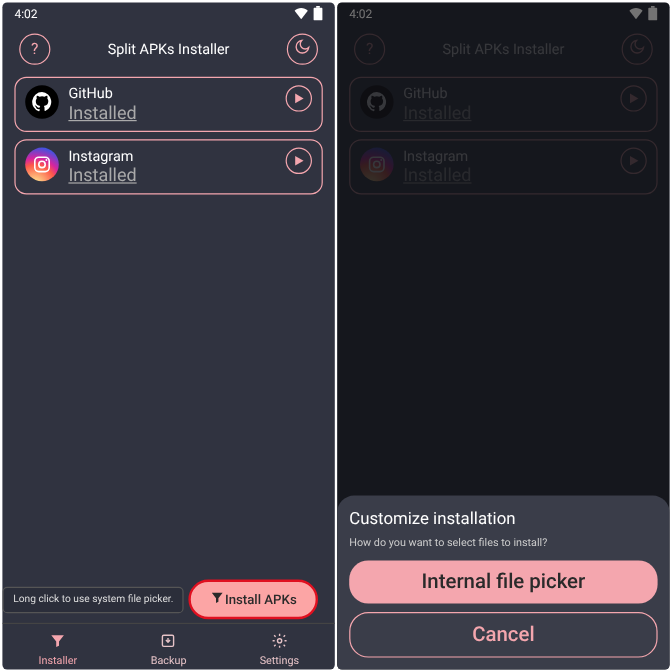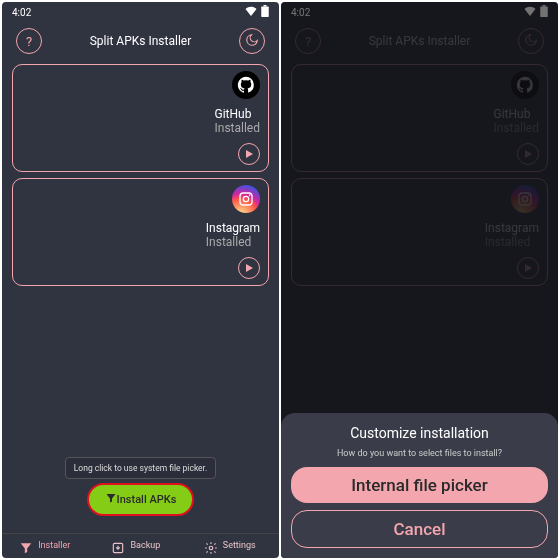--- a/index.html
+++ b/index.html
@@ -54,87 +54,86 @@
   .applist {
     padding: 4px 10px;
     display: flex;
     flex-direction: column;
     gap: 6px;
   }
   .app-item {
     border: 1px solid #f4a6ae;
     border-radius: 10px;
     display: flex;
-    align-items: flex-end;
+    align-items: flex-start;
     padding: 6px 8px;
     gap: 8px;
-    flex-direction: column;
   }
   .app-icon {
     width: 28px; height: 28px;
     border-radius: 50%;
     display: flex;
     align-items: center;
     justify-content: center;
     flex-shrink: 0;
   }
   .app-icon.github { background: #000; }
   .app-icon.instagram {
     background: radial-gradient(circle at 30% 110%, #fdf497 0%, #fd5949 45%, #d6249f 60%, #285AEB 90%);
   }
   .app-text { flex: 1; }
   .app-name { color: #fff; font-size: 12px; }
-  .app-status { color: #aaa; font-size: 12px; }
+  .app-status { color: #aaa; font-size: 15px; text-decoration: underline; }
   .play-icon {
     width: 22px; height: 22px;
     border: 1.5px solid #f4a6ae;
     border-radius: 50%;
     display: flex;
     align-items: center;
     justify-content: center;
     color: #f4a6ae;
   }
   .bottom-nav {
     display: flex;
     justify-content: space-around;
     padding: 6px 0 2px 0;
     border-top: 1px solid #444;
   }
   .nav-item {
     display: flex;
-    flex-direction: row;
-    align-items: flex-start;
+    flex-direction: column;
+    align-items: center;
     gap: 4px;
     color: #e6c3c7;
     font-size: 8px;
     width: 60px;
   }
   .nav-item.active { color: #f4a6ae; }
   .nav-label { font-size: 9px; }
   .nav-icon { width: 16px; height: 16px; display:flex; align-items:center; justify-content:center; }
   .fab-area {
     position: absolute;
     bottom: 42px;
     left: 0; right: 0;
     display: flex;
-    flex-direction: column;
+    flex-direction: row;
     align-items: center;
     gap: 4px;
   }
   .tooltip {
     background: #2b2e3a;
     border: 1px solid #555;
     border-radius: 4px;
     padding: 5px 8px;
     color: #ddd;
     font-size: 8.5px;
     text-align: center;
   }
   .fab {
-    background: #84cc16;
+    background: #fca5a5;
     border: 2.5px solid #e01020;
     border-radius: 18px;
     padding: 7px 16px;
     color: #2a2a2a;
     font-size: 11px;
     font-weight: 500;
     display: flex;
     align-items: center;
     gap: 0;
   }
@@ -149,21 +148,21 @@
   }
   .sheet {
     position: absolute;
     bottom: 0; left: 0; right: 0;
     background: #3a3d49;
     border-radius: 14px 14px 0 0;
     padding: 12px 10px 10px 10px;
     display: flex;
     flex-direction: column;
     gap: 7px;
-    align-items: center;
+    align-items: flex-start;
   }
   .sheet-title { color: #fff; font-size: 14px; }
   .sheet-sub { color: #ccc; font-size: 9px; margin-bottom: 2px; }
   .sheet-btn {
     width: 100%;
     background: #f4a6ae;
     border-radius: 16px;
     padding: 8px 0;
     text-align: center;
     color: #2a2a2a;

